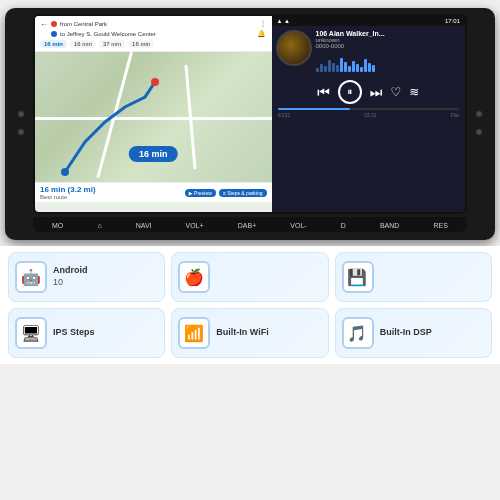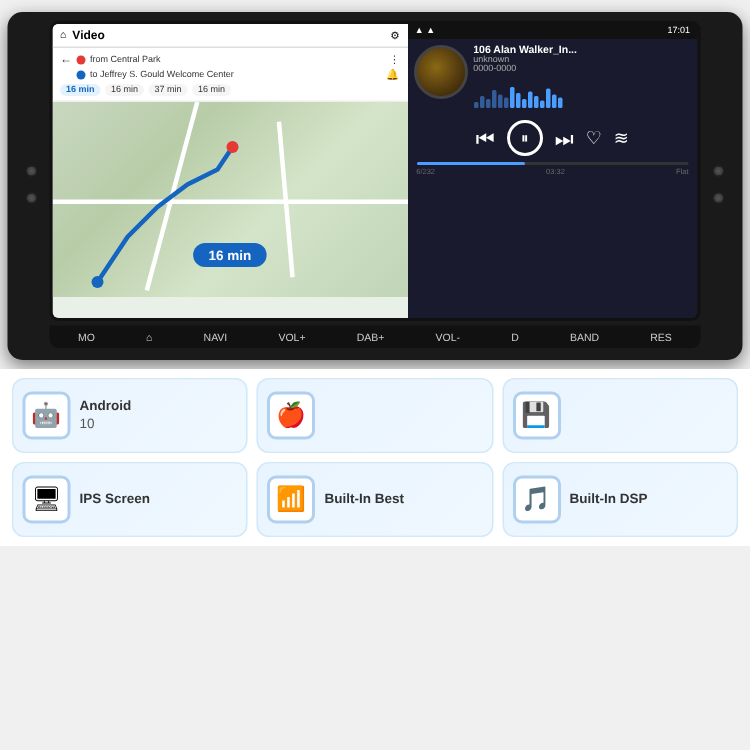--- a/index.html
+++ b/index.html
@@ -359,26 +359,20 @@
     <div class="screws-left">
       <div class="screw"></div>
       <div class="screw"></div>
     </div>
 
     <div style="flex:1">
 
       <div class="screen-area">
 
         <div class="map-screen">
-          <div class="map-top-bar">
-            <span>⌂</span>
-            <span style="font-weight:bold;font-size:8px;">Video</span>
-            <span style="flex:1"></span>
-            <span>⚙</span>
-          </div>
           <div class="map-route-bar">
             <div class="route-line">
               <span style="font-size:8px;">←</span>
               <div class="dot-red"></div>
               <span>from Central Park</span>
               <span style="margin-left:auto;font-size:7px;">⋮</span>
             </div>
             <div class="route-line">
               <span style="font-size:8px;opacity:0">←</span>
               <div class="dot-blue"></div>
@@ -397,20 +391,30 @@
             <div class="map-road map-road-1"></div>
             <div class="map-road map-road-2"></div>
             <div class="map-road map-road-3"></div>
 
             <svg width="100%" height="100%" style="position:absolute;top:0;left:0">
               <polyline points="30,120 50,90 70,70 90,55 110,45 120,30" stroke="#1565c0" stroke-width="3" fill="none" stroke-linecap="round"></polyline>
               <circle cx="30" cy="120" r="4" fill="#1565c0"></circle>
               <circle cx="120" cy="30" r="4" fill="#e53935"></circle>
             </svg>
             <div class="map-time-bubble">16 min</div>
+          </div>
+          <div class="map-bottom-bar">
+            <div>
+              <div class="map-eta">16 min (3.2 mi)</div>
+              <div class="map-eta-sub">Best route</div>
+            </div>
+            <div class="map-buttons">
+              <div class="map-btn">▶ Preview</div>
+              <div class="map-btn">≡ Steps &amp; parking</div>
+            </div>
           </div>
         </div>
 
         <div class="music-screen">
           <div class="music-status-bar">
             <span>▲ ▲</span>
             <span>17:01</span>
           </div>
           <div class="album-art-row">
             <div class="album-art"></div>
@@ -486,23 +490,23 @@
       <div class="feature-text">Android<br><span class="sub">10</span></div>
     </div>
     <div class="feature-card">
       <div class="feature-icon">🍎</div>
     </div>
     <div class="feature-card">
       <div class="feature-icon">💾</div>
     </div>
     <div class="feature-card">
       <div class="feature-icon">🖥</div>
-      <div class="feature-text">IPS Screen</div>
+      <div class="feature-text">IPS Steps</div>
     </div>
     <div class="feature-card">
       <div class="feature-icon">📶</div>
-      <div class="feature-text">Built-In Best</div>
+      <div class="feature-text">Built-In WiFi</div>
     </div>
     <div class="feature-card">
       <div class="feature-icon">🎵</div>
       <div class="feature-text">Built-In DSP</div>
     </div>
   </div>
 
 </body></html>

